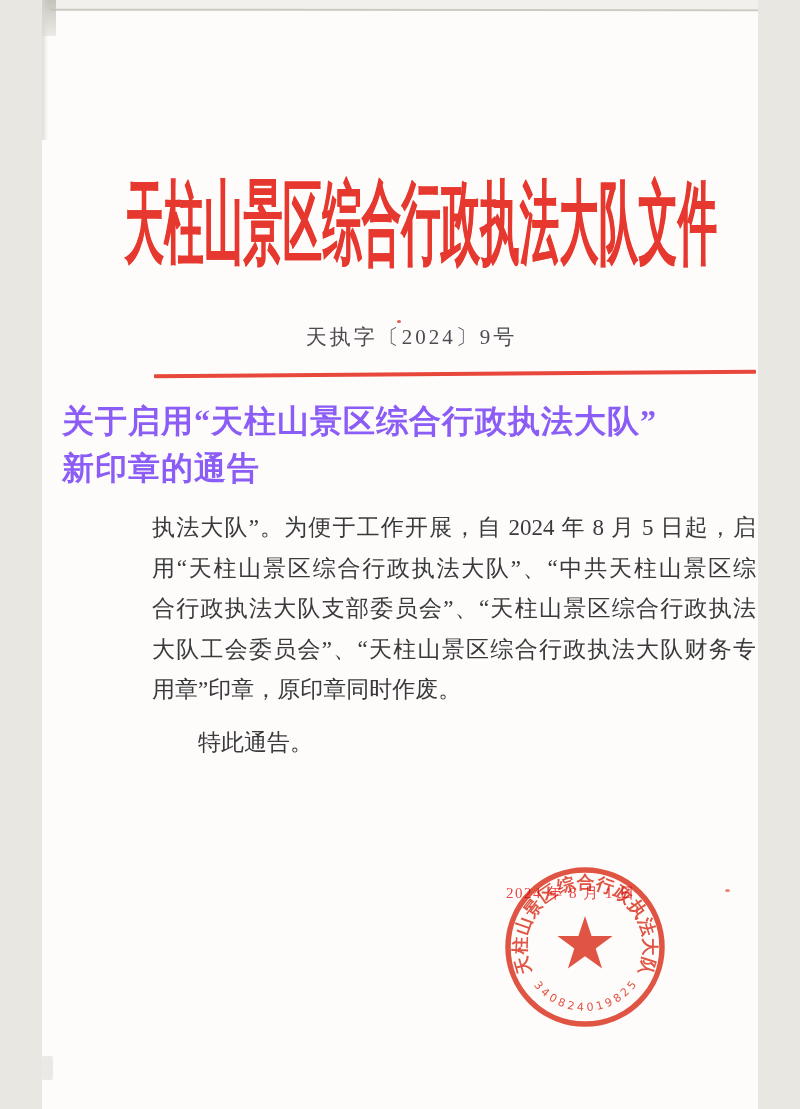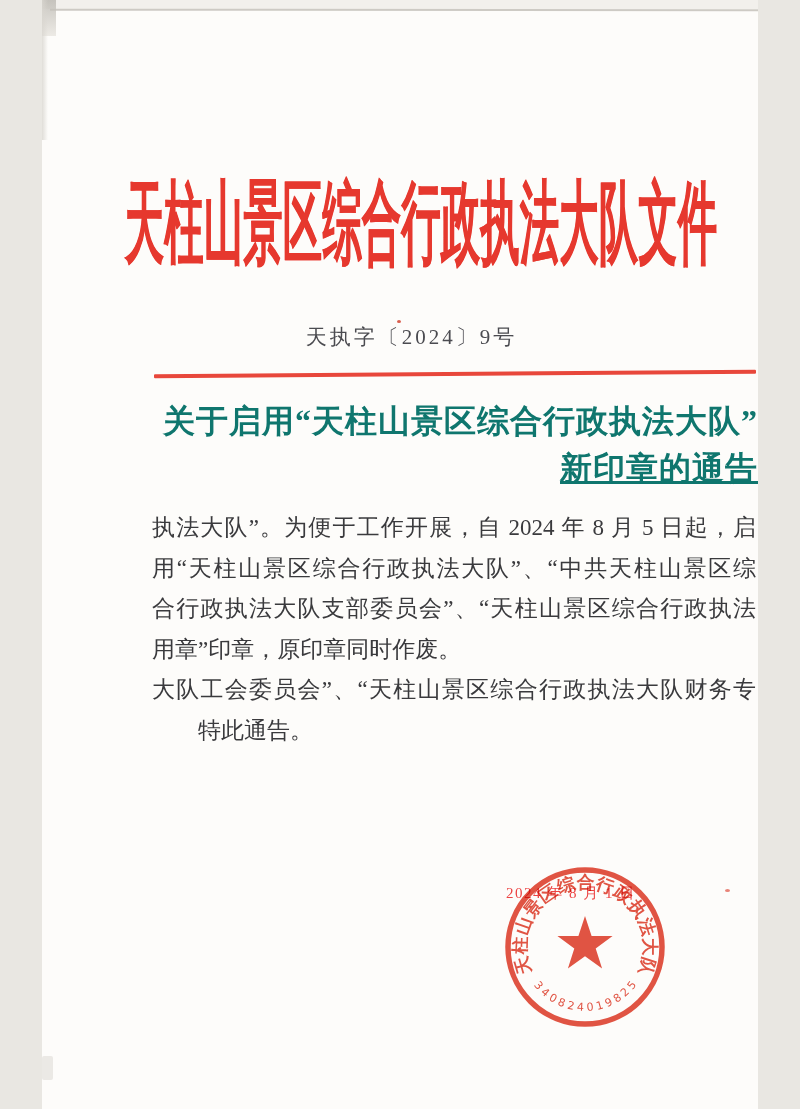--- a/index.html
+++ b/index.html
@@ -51,35 +51,35 @@
 
   .red-rule {
     position: absolute;
     top: 372px; left: 112px;
     width: 602px; height: 4px;
     background: #e8473b;
     transform: rotate(-0.45deg);
     border-radius: 1px;
   }
 
-  .doc-title { position: absolute; left: 20px; right: 0; text-align: right; font-weight: bold; font-size: 32px; color: #0f766e; letter-spacing: 1px; }
+  .doc-title { position: absolute; left: 20px; right: 16px; text-align: left; font-weight: bold; font-size: 32px; color: #8b5cf6; letter-spacing: 1px; }
   .doc-title.l1 { top: 400px; }
-  .doc-title.l2 { top: 447px; text-decoration: underline; }
+  .doc-title.l2 { top: 447px; }
 
   .body-text {
     position: absolute;
     top: 508px; left: 110px;
     width: 604px;
     font-size: 23px;
     color: #3a3a3d;
   }
   .body-line { line-height: 40.6px; text-align: justify; text-align-last: justify; }
   .body-line.first { text-indent: 2em; }
   .body-line.last { text-align-last: left; }
-  .body-p2 { line-height: 40.6px; text-indent: 2em; }
+  .body-p2 { line-height: 40.6px; text-indent: 2em; margin-top: 12px; }
 
   .seal-wrap { position: absolute; top: 862px; left: 458px; width: 170px; height: 170px; z-index: 4; opacity: 0.92; }
 
   .date-line {
     position: absolute;
     top: 884px; left: 464px;
     font-size: 15px;
     letter-spacing: 1.5px;
     color: #ef4444;
     z-index: 5;
@@ -106,22 +106,22 @@
 
   <div class="red-rule"></div>
 
   <div class="doc-title l1">关于启用“天柱山景区综合行政执法大队”</div>
   <div class="doc-title l2">新印章的通告</div>
 
   <div class="body-text">
     <div class="body-line">执法大队”。为便于工作开展，自 2024 年 8 月 5 日起，启</div>
     <div class="body-line">用“天柱山景区综合行政执法大队”、“中共天柱山景区综</div>
     <div class="body-line">合行政执法大队支部委员会”、“天柱山景区综合行政执法</div>
+    <div class="body-line">大队工会委员会”、“天柱山景区综合行政执法大队财务专</div>
     <div class="body-line last">用章”印章，原印章同时作废。</div>
-    <div class="body-line">大队工会委员会”、“天柱山景区综合行政执法大队财务专</div>
     <div class="body-p2">特此通告。</div>
   </div>
 
   <div class="seal-wrap">
     <svg width="170" height="170" viewBox="0 0 170 170">
       <defs>
         <path id="sealTopArc" d="M 31.5 109.9 A 59 59 0 1 1 138.5 109.9" fill="none"></path>
         <path id="sealBottomArc" d="M 32.6 121.7 A 64 64 0 0 0 137.4 121.7" fill="none"></path>
       </defs>
       <circle cx="85" cy="85" r="77" fill="none" stroke="#de4634" stroke-width="5.5"></circle>

